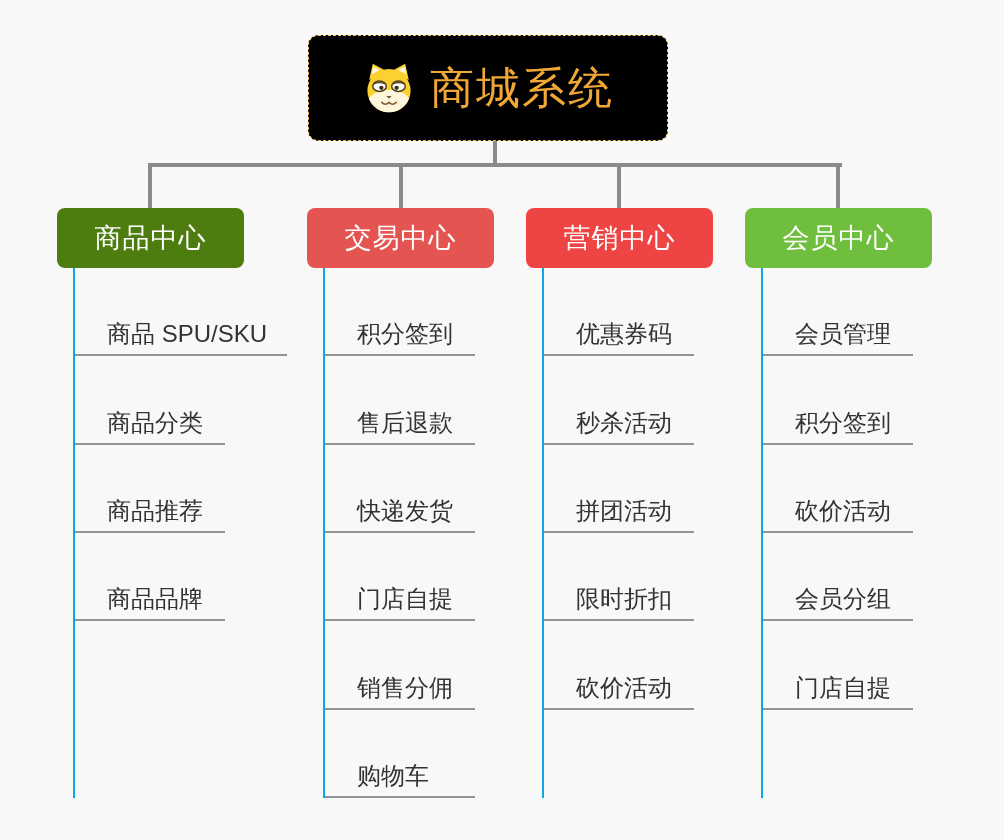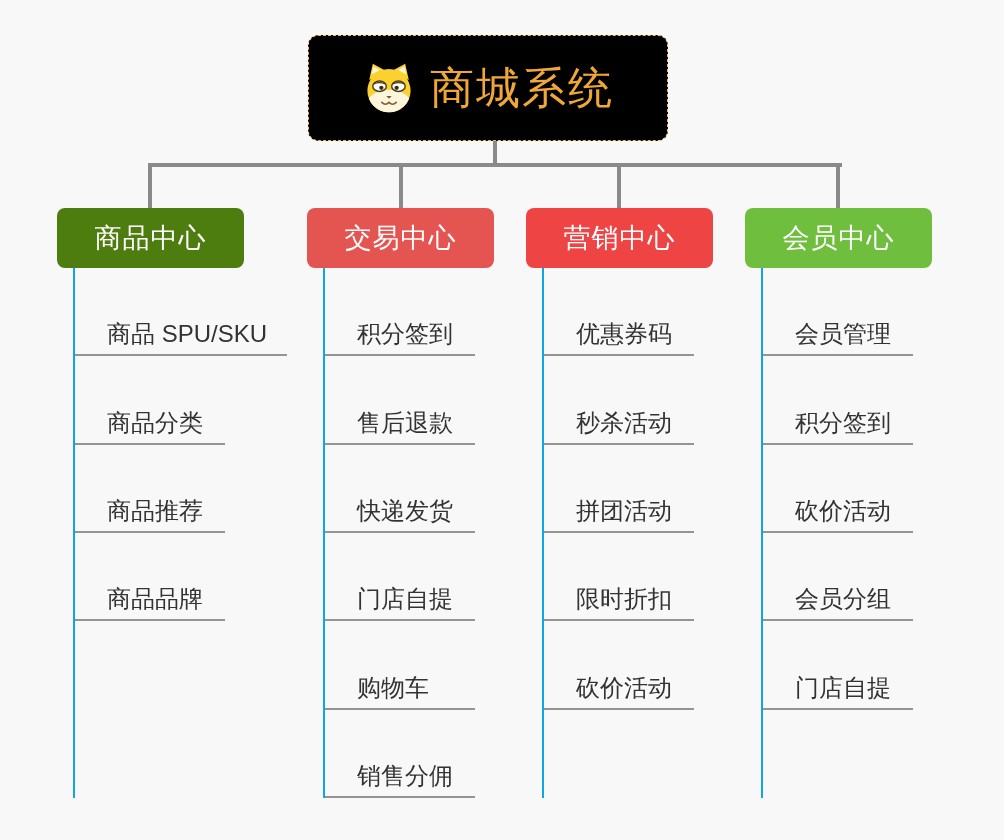--- a/index.html
+++ b/index.html
@@ -156,24 +156,24 @@
           <div class="child-row">
             <span>售后退款</span>
           </div>
           <div class="child-row">
             <span>快递发货</span>
           </div>
           <div class="child-row">
             <span>门店自提</span>
           </div>
           <div class="child-row">
+            <span>销售分佣</span>
+          </div>
+          <div class="child-row">
             <span>购物车</span>
-          </div>
-          <div class="child-row">
-            <span>销售分佣</span>
           </div>
         </div>
   </div>
 
   <div class="branch" style="left: 526px;">
     <div class="branch-box" style="background: #ef4444;">
       <span>营销中心</span>
     </div>
     <div class="children">
           <div class="child-row">

